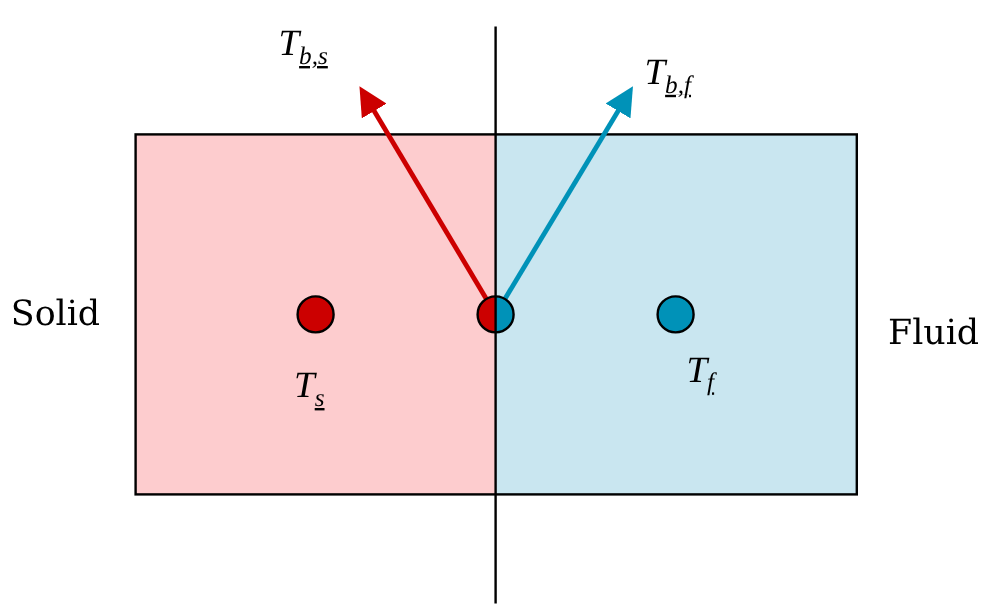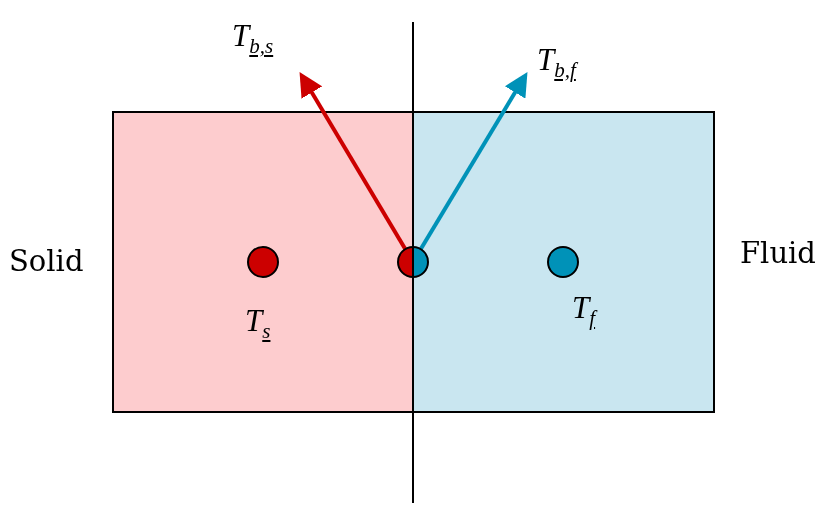--- a/index.html
+++ b/index.html
@@ -42,19 +42,19 @@
   <circle cx="563" cy="262" r="15" fill="#0092b8" stroke="#000" stroke-width="2"></circle>
   <g>
     <circle cx="413" cy="262" r="15" fill="#cc0000" clip-path="url(#leftHalf)"></circle>
     <circle cx="413" cy="262" r="15" fill="#0092b8" clip-path="url(#rightHalf)"></circle>
     <line x1="413" y1="247" x2="413" y2="277" stroke="#000" stroke-width="2"></line>
     <circle cx="413" cy="262" r="15" fill="none" stroke="#000" stroke-width="2"></circle>
   </g>
 </svg>
 
 <div class="lbl side" style="left:9px; top:244px;">Solid</div>
-<div class="lbl side" style="left:740px; top:236px;">Fluid</div>
+<div class="lbl side" style="left:740px; top:260px;">Fluid</div>
 
 <div class="lbl math" style="left:245px; top:303px;"><span>T</span><sub>s</sub></div>
 <div class="lbl math" style="left:572px; top:290px;"><span>T</span><sub>f</sub></div>
 
 <div class="lbl math" style="left:232px; top:18px;"><span>T</span><sub>b,s</sub></div>
 <div class="lbl math" style="left:537px; top:18px;margin-top:24px;"><span>T</span><sub>b,f</sub></div>
 
 </body></html>

